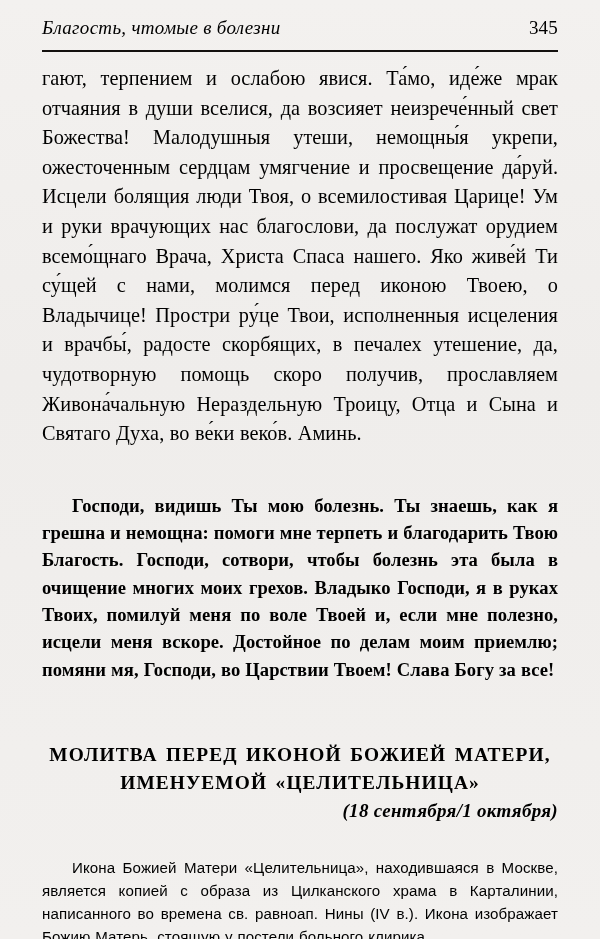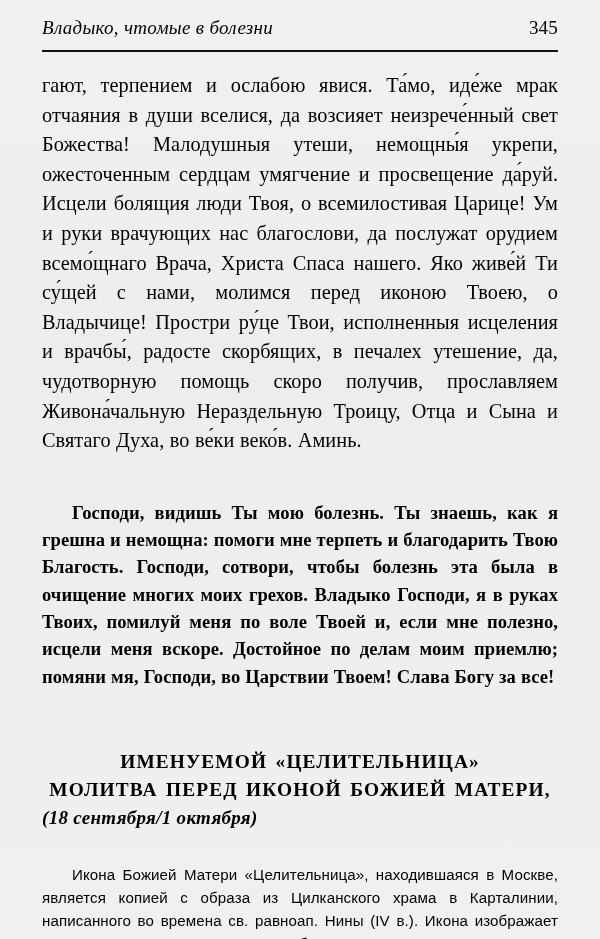--- a/index.html
+++ b/index.html
@@ -77,21 +77,20 @@
     hyphens: manual;
   }
 
   
   .body-large {
     font-size: 20.3px;
     line-height: 29.6px;
     letter-spacing: 0.05px;
     word-spacing: 0.4px;
     text-indent: 0;
-    margin-top: 7px;
   }
 
   
   .body-medium {
     font-size: 18.6px;
     line-height: 27.3px;
     letter-spacing: 0.05px;
     word-spacing: 0.3px;
     text-indent: 30px;
     font-weight: bold;
@@ -124,21 +123,21 @@
     font-weight: bold;
     font-size: 19.4px;
     letter-spacing: 1.1px;
     word-spacing: 2.5px;
     margin: 0;
     text-indent: 0;
     line-height: 28px;
   }
 
   .heading-date {
-    text-align: left;
+    text-align: right;
     font-weight: bold;
     font-style: italic;
     font-size: 19px;
     letter-spacing: 0.3px;
     margin: 0;
     text-indent: 0;
     line-height: 28px;
   }
 
   
@@ -146,42 +145,42 @@
   .gap-after-heading-small  { height: 21px; }
   .gap-before-major         { height: 58px; }
   .gap-after-date           { height: 31px; }
 </style>
 </head>
 <body>
 
 <div class="page">
 
   <div class="running-head">
-    <span class="running-head-title">Владыко, чтомые в болезни</span>
+    <span class="running-head-title">Благость, чтомые в болезни</span>
     <span class="running-head-folio">345</span>
   </div>
 
   <div class="head-rule"></div>
 
   <div class="column">
 
     <p class="body-large">гают, терпением и ослабою явися. Та́мо, иде́же мрак отчаяния в души вселися, да возсияет неизрече́нный свет Божества! Малодушныя утеши, немощны́я укрепи, ожесточенным сердцам умягчение и просвещение да́руй. Исцели болящия люди Твоя, о всемилостивая Царице! Ум и руки врачующих нас благослови, да послужат орудием всемо́щнаго Врача, Христа Спаса нашего. Яко живе́й Ти су́щей с нами, молимся перед иконою Твоею, о Владычице! Простри ру́це Твои, исполненныя исцеления и врачбы́, радосте скорбящих, в печалех утешение, да, чудотворную помощь скоро получив, прославляем Живона́чальную Нераздельную Троицу, Отца и Сына и Святаго Духа, во ве́ки веко́в. Аминь.</p>
 
     <div class="gap-before-heading-small"></div>
 
 
     <div class="gap-after-heading-small"></div>
 
     <p class="body-medium">Господи, видишь Ты мою болезнь. Ты знаешь, как я грешна и немощна: помоги мне терпеть и благодарить Твою Благость. Господи, сотвори, чтобы болезнь эта была в очищение многих моих грехов. Владыко Господи, я в руках Твоих, помилуй меня по воле Твоей и, если мне полезно, исцели меня вскоре. Достойное по делам моим приемлю; помяни мя, Господи, во Царствии Твоем! Слава Богу за все!</p>
 
     <div class="gap-before-major"></div>
 
+    <p class="heading-major">МОЛИТВА ПЕРЕД ИКОНОЙ БОЖИЕЙ МАТЕРИ,</p>
+
     <p class="heading-major">ИМЕНУЕМОЙ «ЦЕЛИТЕЛЬНИЦА»</p>
-
-    <p class="heading-major">МОЛИТВА ПЕРЕД ИКОНОЙ БОЖИЕЙ МАТЕРИ,</p>
 
     <p class="heading-date">(18 сентября/1 октября)</p>
 
     <div class="gap-after-date"></div>
 
     <p class="body-note">Икона Божией Матери «Целительница», находившаяся в Москве, является копией с образа из Цилканского храма в Карталинии, написанного во времена св. равноап. Нины (IV в.). Икона изображает Божию Матерь, стоящую у постели больного клирика.</p>
 
   </div>
 </div>
 

